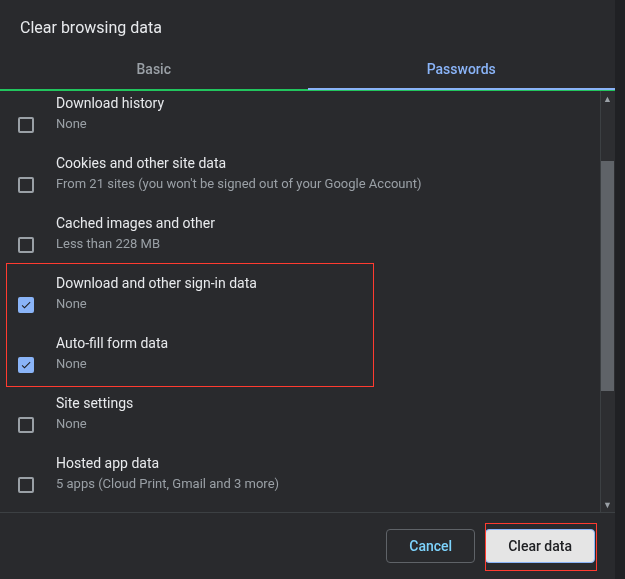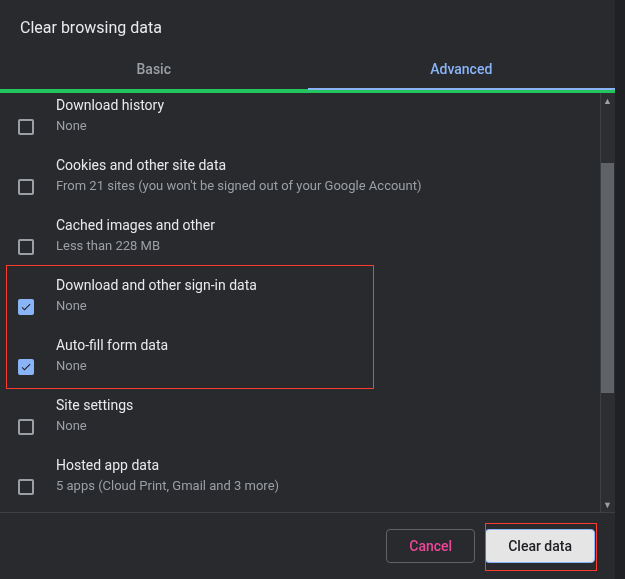--- a/index.html
+++ b/index.html
@@ -24,21 +24,21 @@
       flex-direction: column;
       position: relative;
     }
     .title {
       padding: 18px 20px 14px 20px;
       font-size: 16px;
       color: #e8eaed;
     }
     .tabs {
       display: flex;
-      border-bottom: 4px solid #22c55e;
+      border-bottom: 2px solid #22c55e;
     }
     .tab {
       flex: 1;
       text-align: center;
       padding: 10px 0 12px 0;
       font-size: 14px;
       font-weight: 500;
       cursor: pointer;
       color: #9aa0a6;
       position: relative;
@@ -128,21 +128,21 @@
     .btn {
       padding: 8px 22px;
       font-size: 14px;
       border-radius: 4px;
       cursor: pointer;
       font-weight: 500;
     }
     .btn-cancel {
       background: transparent;
       border: 1px solid #5f6368;
-      color: #ec4899;
+      color: #7dd3fc;
     }
     .btn-primary {
       background: #e5e5e5;
       border: 1px solid #8ab4f8;
       color: #202124;
     }
     .scrollbar-track {
       position: absolute;
       right: 0;
       top: 0;
@@ -175,21 +175,21 @@
     }
   </style>
 </head>
 <body>
 
 <div class="dialog">
   <div class="title">Clear browsing data</div>
 
   <div class="tabs">
     <div class="tab">Basic</div>
-    <div class="tab active">Advanced</div>
+    <div class="tab active">Passwords</div>
   </div>
 
   <div class="content">
     <div class="scroll-area">
 
       <div class="item first-item-cut">
         <div class="checkbox">
           
         </div>
         <div class="item-text">

